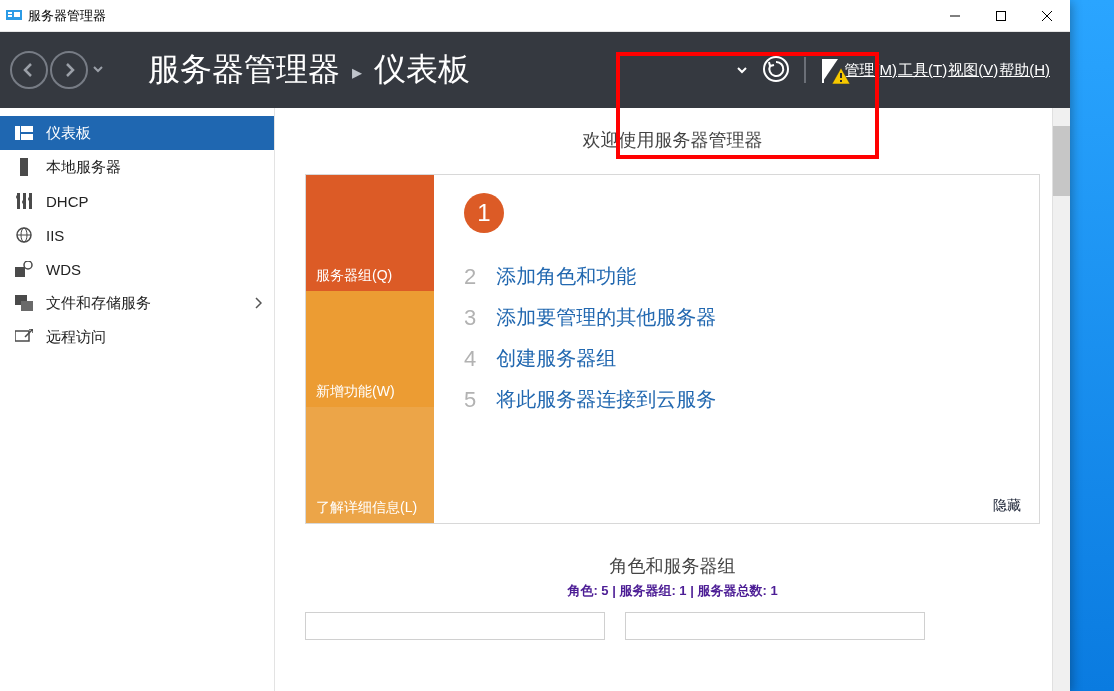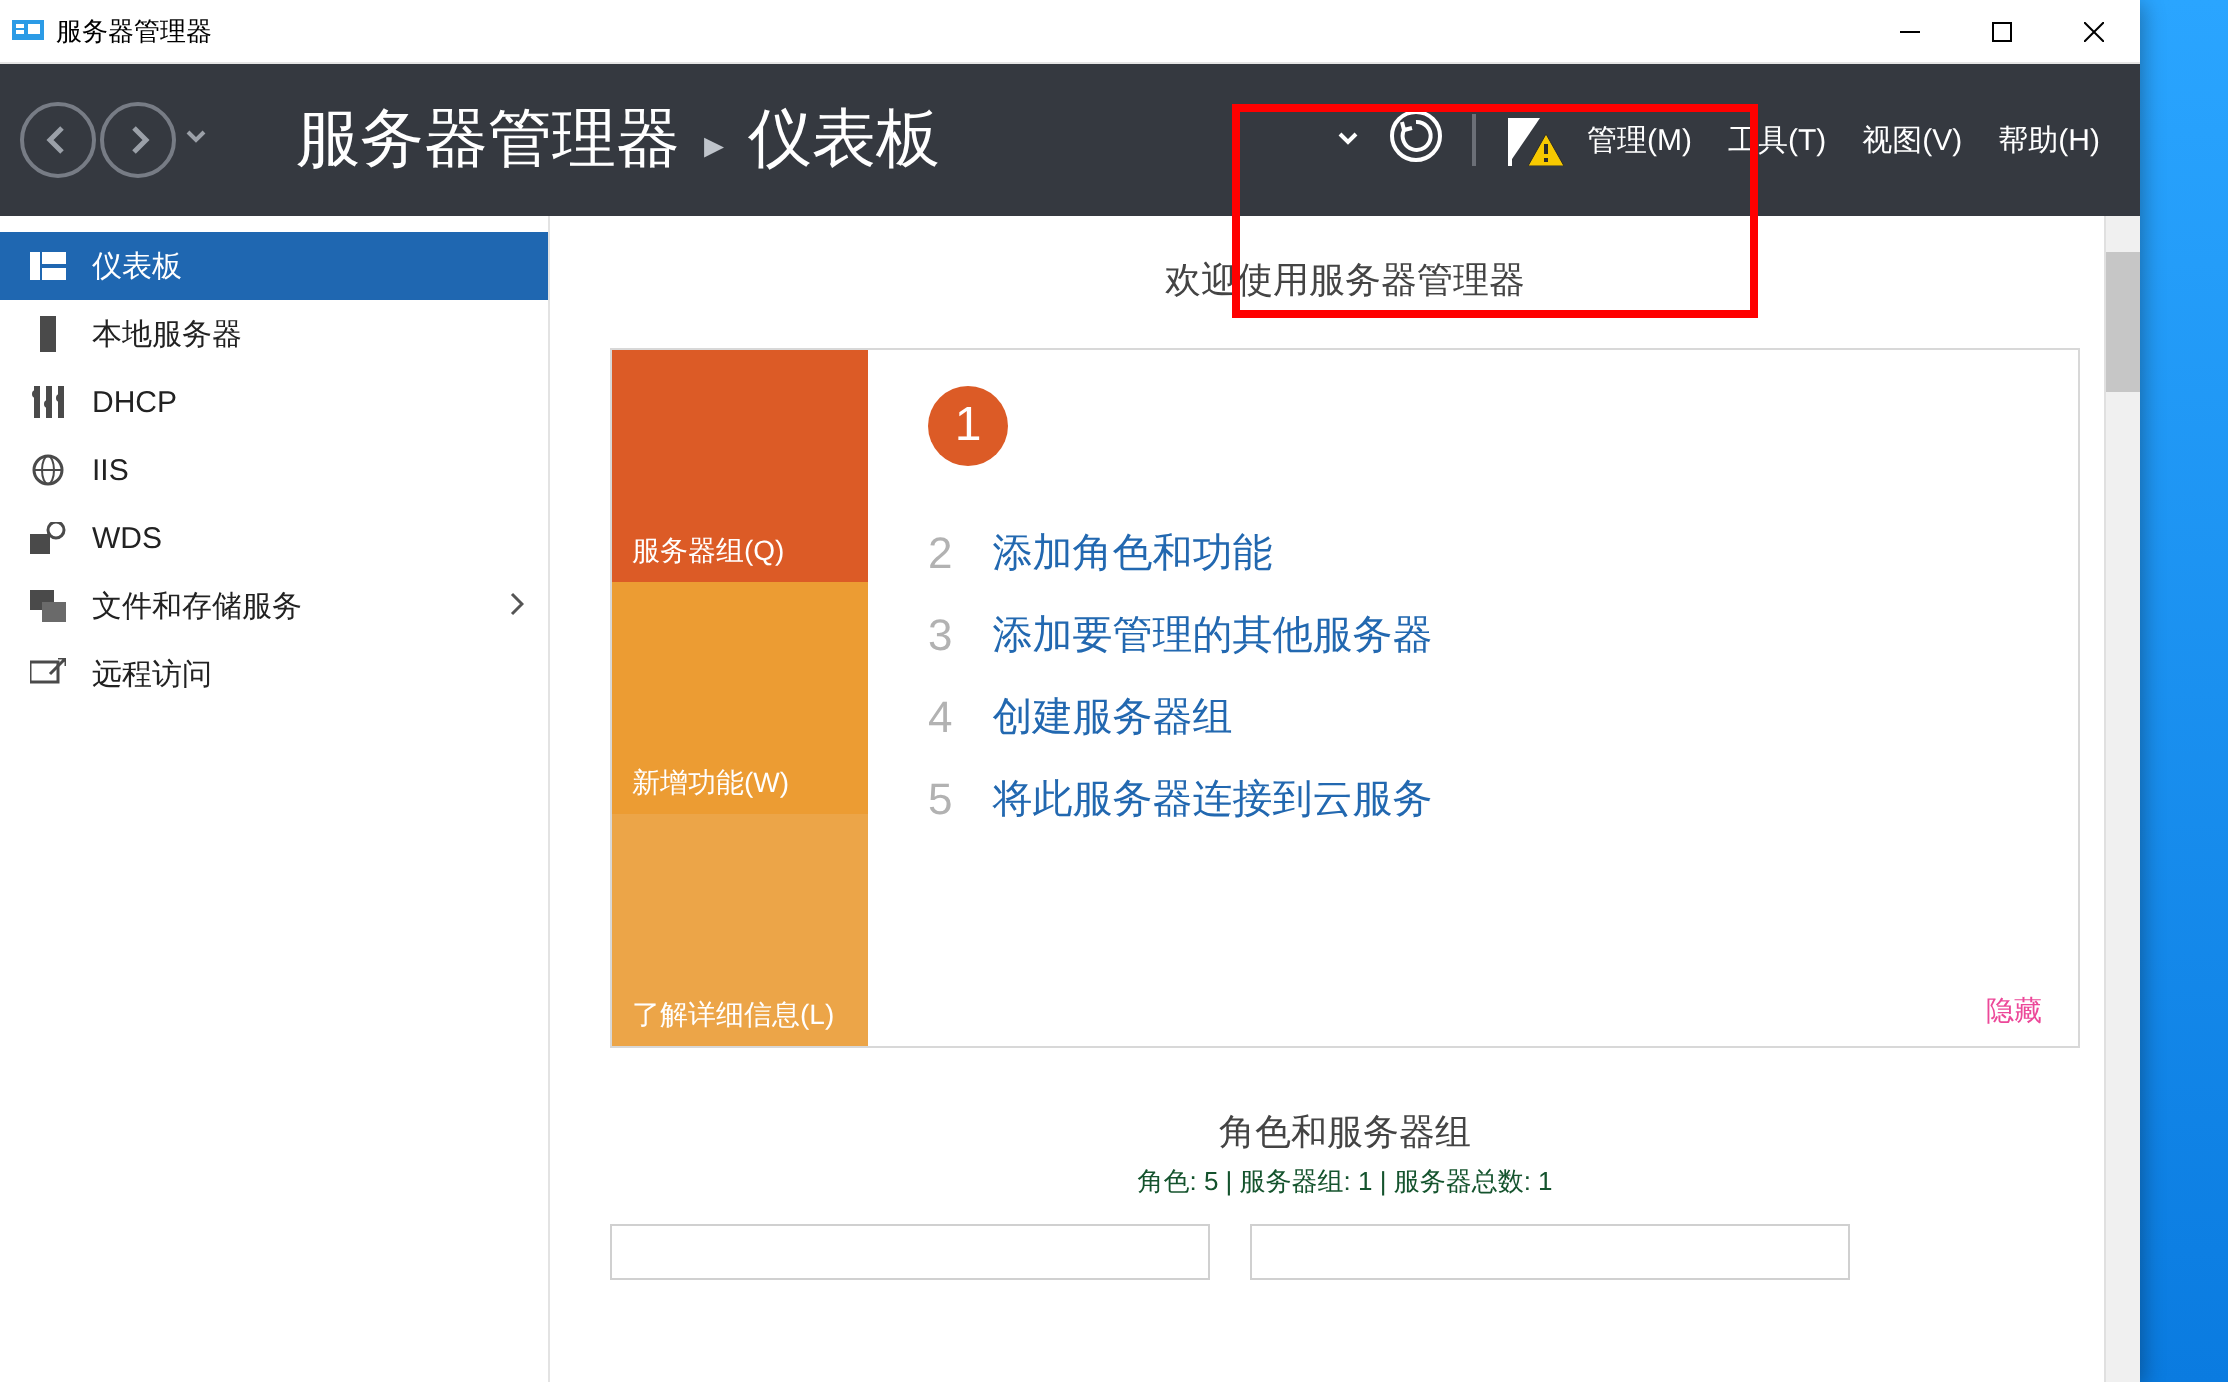--- a/index.html
+++ b/index.html
@@ -13,21 +13,21 @@
   .win-btn { width: 46px; height: 32px; display: flex; align-items: center; justify-content: center; cursor: pointer; }
   .win-btn svg { display:block; }
 
   .ribbon { height: 76px; background: #353940; color: #fff; display: flex; align-items: center; justify-content: space-between; padding-left: 10px; position: relative;}
   .nav-arrows { display: flex; align-items: center; gap: 2px;}
   .nav-circle { width: 38px; height: 38px; border: 2px solid #777c85; border-radius: 50%; display: flex; align-items: center; justify-content: center; cursor: pointer;}
   .nav-circle svg { display:block; }
   .nav-drop { margin-left: 2px; cursor: pointer;}
   .breadcrumb { margin-left: 44px; font-size: 32px; font-weight: 300; display: flex; align-items: center; gap: 12px; color: #fff;}
   .bc-sep { font-size: 20px; color: #bfc4cb; position: relative; top:2px;}
-  .ribbon-right { display: flex; align-items: center; gap: 18px; padding-right: 20px; font-size: 15px; color: #fff; height:100%;}
+  .ribbon-right { display: flex; align-items: center; gap: 1px; padding-right: 20px; font-size: 15px; color: #fff; height:100%;text-decoration:underline;}
   .rr-item { cursor: pointer; }
   .rr-icons { display: flex; align-items: center; gap: 14px;}
   .rr-bar { width: 2px; height: 26px; background: #6b6f77;}
   .flag-warn { position: relative; display:flex; align-items:center;}
   .warn-tri { position: absolute; right: -6px; bottom: -4px; }
   .red-box { position:absolute; border: 4px solid #ff0000; pointer-events:none; }
 
   .body-area { display: flex; height: calc(100% - 32px - 76px); }
   .sidebar { width: 275px; background: #fff; border-right: 1px solid #e3e3e3; padding-top: 8px;}
   .sb-item { height: 34px; display: flex; align-items: center; gap: 12px; padding: 0 14px; font-size: 15px; color: #222; cursor: pointer; position:relative;}
@@ -43,24 +43,24 @@
   .qb-tiles { width: 128px; display: flex; flex-direction: column; }
   .tile { flex: 1; color: #fff; font-size: 14px; display: flex; align-items: flex-end; padding: 6px 10px; }
   .tile.t1 { background: #dc5b26; }
   .tile.t2 { background: #ec9c33; }
   .tile.t3 { background: #eca548; }
   .qb-content { flex:1; padding: 18px 30px 8px 30px; position: relative;}
   .step { display: flex; align-items: center; gap: 20px; margin-bottom: 14px; color: #2268b0; font-size: 20px;}
   .step.big { font-size: 28px; margin-bottom: 30px;}
   .step-num { display:flex; align-items:center; justify-content:center; font-size: 22px; color: #b2b2b2;}
   .step.big .step-num { width: 40px; height: 40px; border-radius: 50%; background: #dc5b26; color: #fff; font-size: 24px;}
-  .hide-link { position:absolute; right: 18px; bottom: 8px; font-size: 14px; color: #ec4899; cursor:pointer;}
+  .hide-link { position:absolute; right: 18px; bottom: 8px; font-size: 14px; color: #0f172a; cursor:pointer;}
   .groups { margin-top: 30px; }
   .groups-title { font-size: 18px; color: #444; }
-  .groups-sub { font-size: 13px; color: #14532d; margin-top: 4px; }
+  .groups-sub { font-size: 13px; color: #4c1d95; margin-top: 4px; font-weight: bold; }
   .group-cards { display:flex; gap:20px; margin-top:12px;}
   .group-card { width:300px; height:28px; border:1px solid #d0d0d0; }
 </style>
 </head>
 <body>
 
 <div class="desktop">
   <div class="window">
 
     <div class="titlebar">

